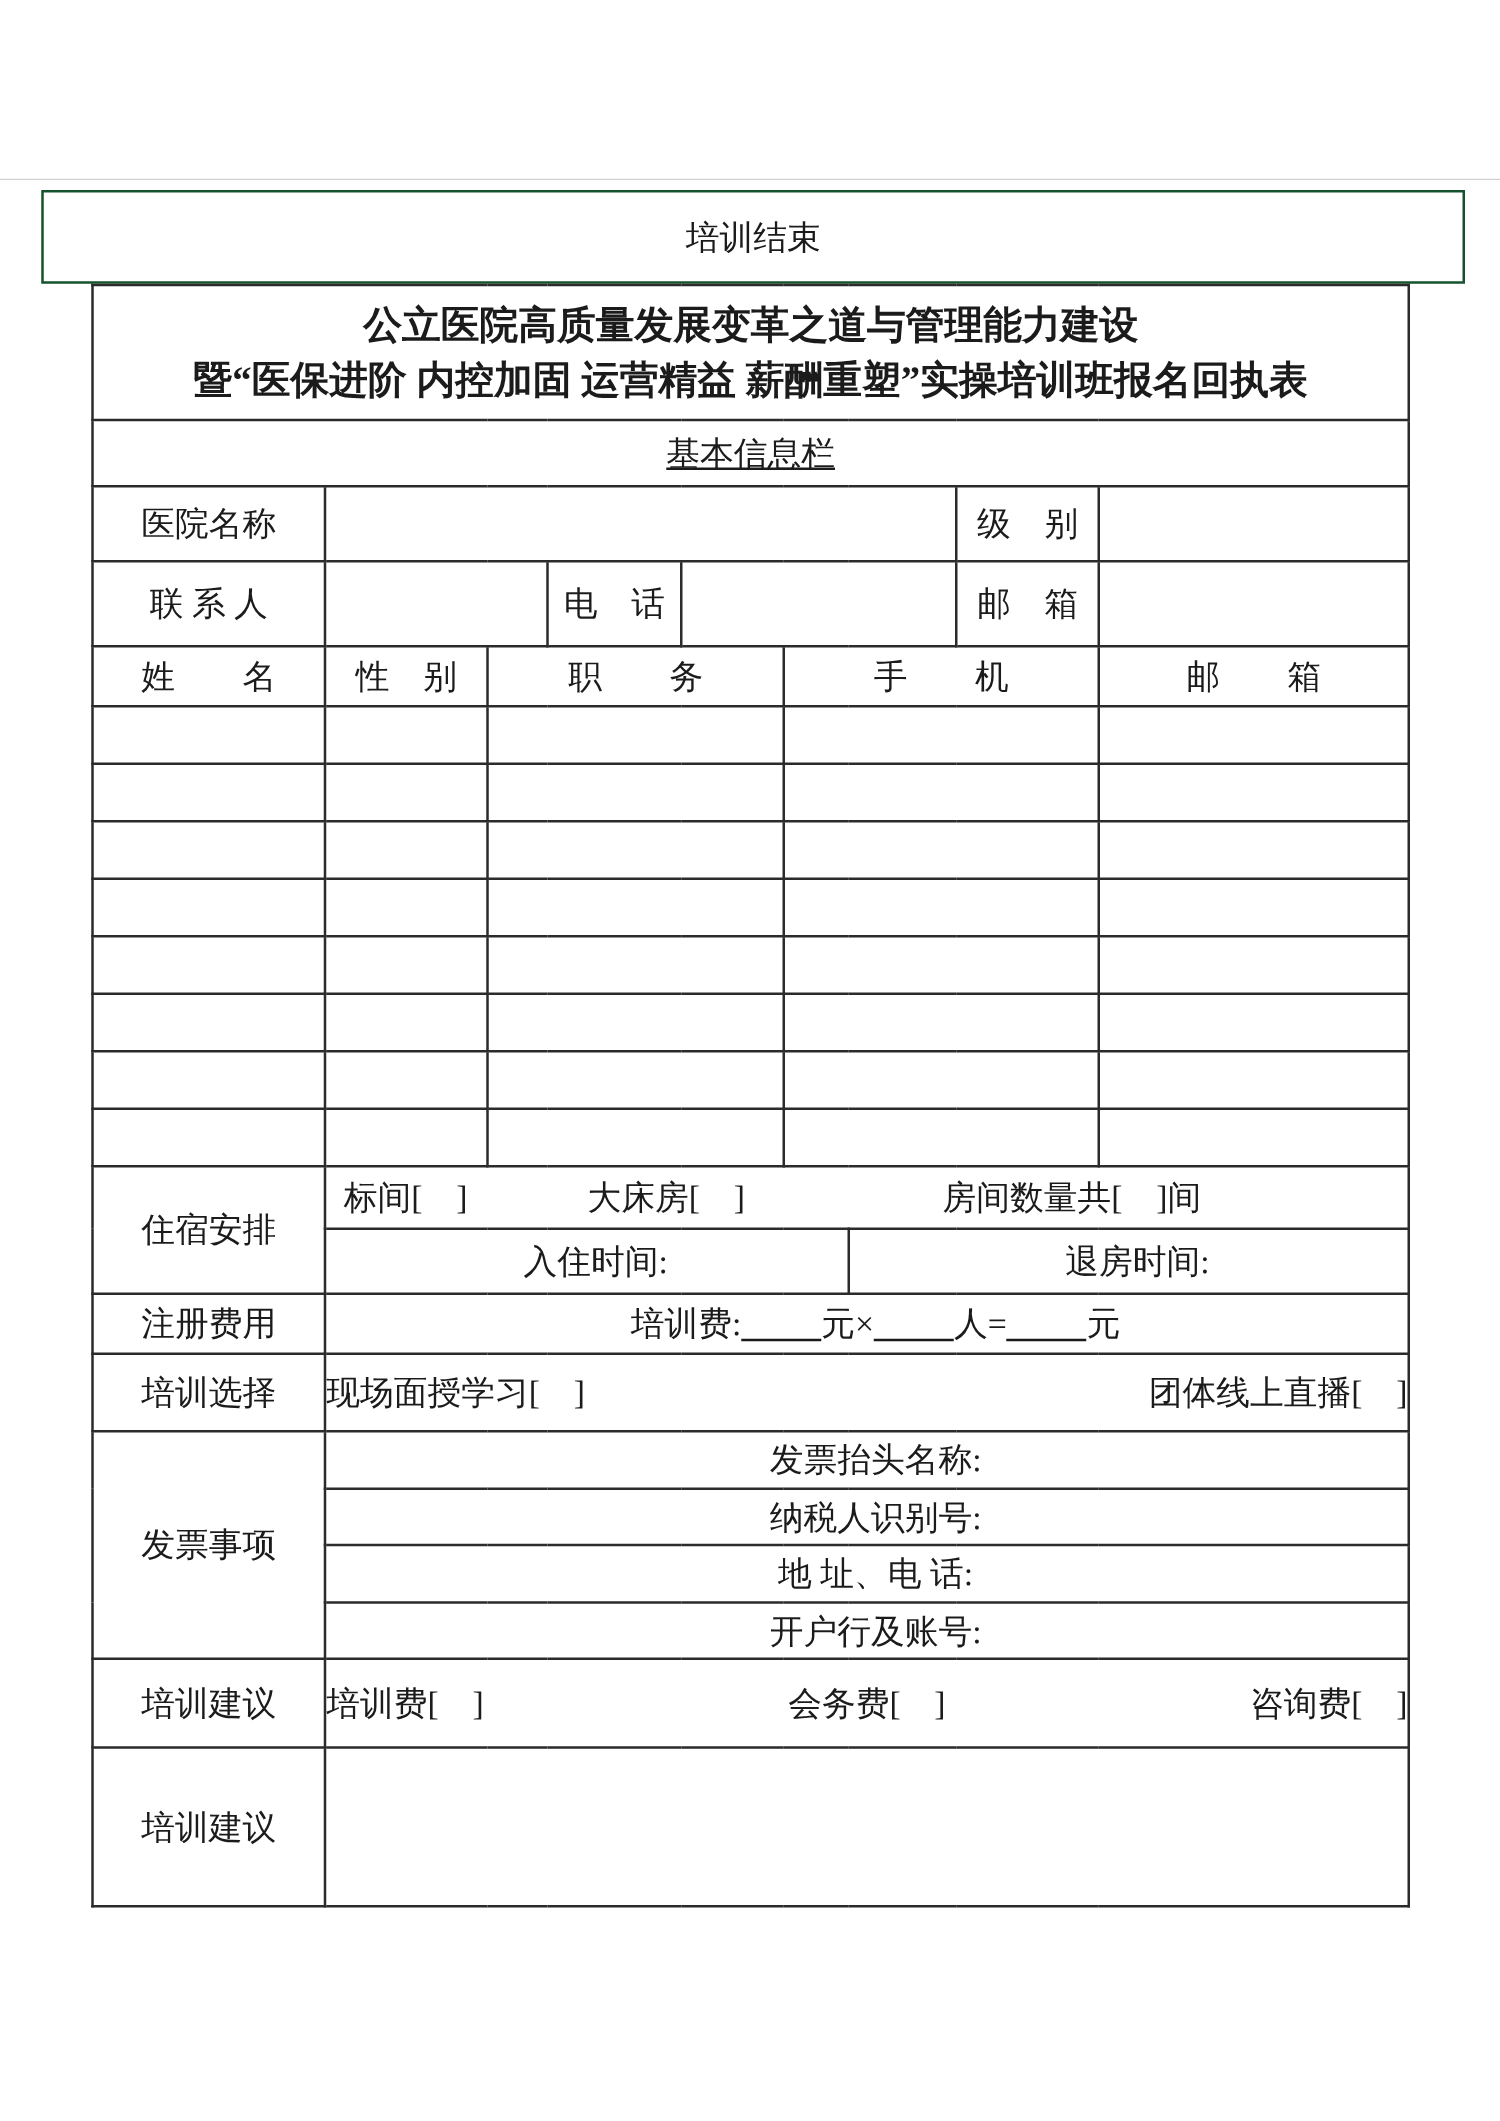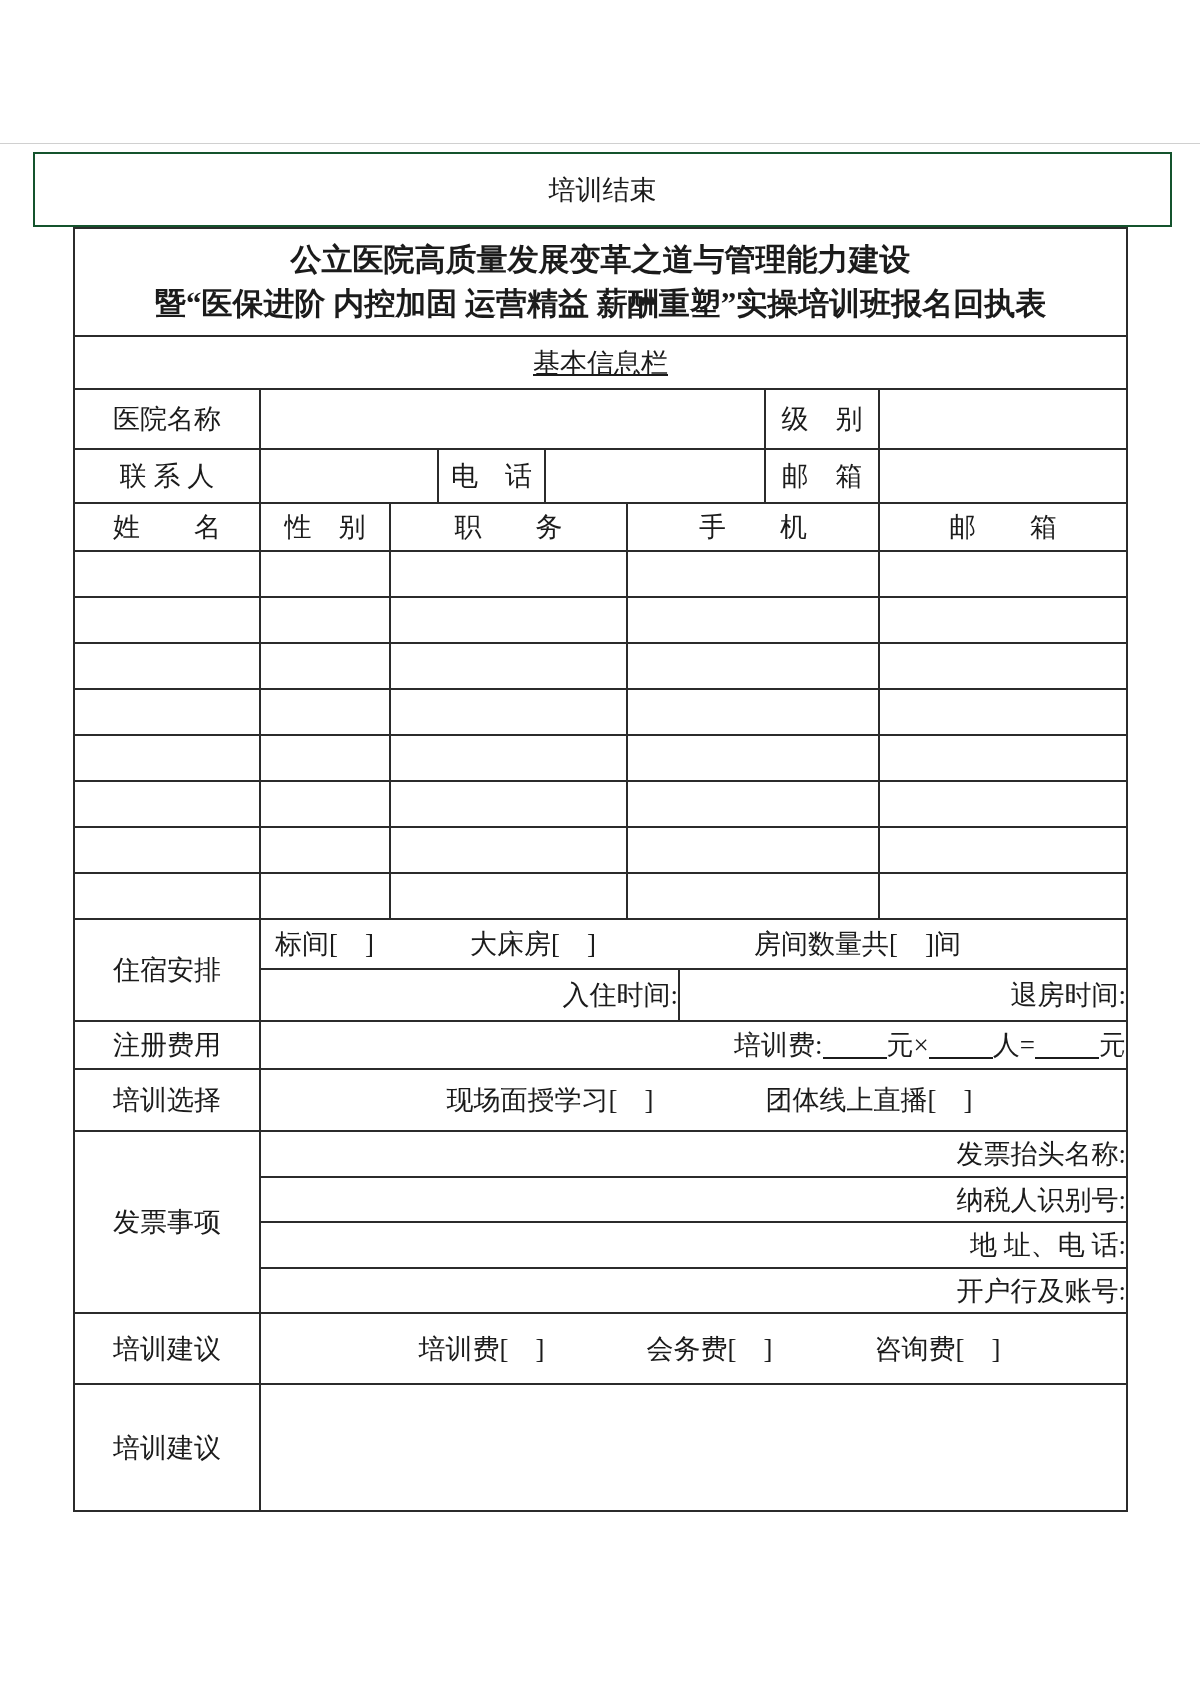--- a/index.html
+++ b/index.html
@@ -27,34 +27,34 @@
     border-collapse: collapse; table-layout: fixed;
   }
   table.form td {
     border: 2px solid #2b2b2b;
     padding: 0;
     font-size: 27px;
     vertical-align: middle;
     overflow: hidden;
     box-sizing: border-box;
   }
-  .l { text-align: right; padding-left: 14px !important; border-radius: 25px; }
+  .l { text-align: center; padding-left: 14px !important; border-radius: 25px; }
   .title-cell { text-align: center; font-weight: bold; }
   .title-line { font-size: 31px; line-height: 44px; }
   .section-cell { text-align: center; font-size: 28px; text-decoration: underline; }
   .label-cell { text-align: center; }
   .fee-blank {
     display: inline-block; width: 64px; height: 26px;
     border-bottom: 2px solid #1b1b1b;
     vertical-align: -5px;
   }
   .opts-left { display: flex; align-items: flex-start; padding-left: 14px; gap: 40px; }
   .opts-left .opt-a { margin-right: 56px; }
   .opts-left .opt-b { margin-right: 118px; }
-  .opts-center { display: flex; align-items: center; justify-content: center; margin-left: 32px; }
+  .opts-center { display: flex; align-items: center; justify-content: space-between; }
   .opts-center.choice { gap: 112px; }
   .opts-center.items { gap: 102px; }
   .pre { white-space: pre; }
 </style>
 </head>
 <body>
 
 <div class="grey-rule"></div>
 
 <div class="banner">
@@ -86,21 +86,21 @@
     <td colspan="9" class="section-cell">基本信息栏</td>
   </tr>
 
   <tr style="height:60px">
     <td class="label-cell">医院名称</td>
     <td colspan="6"></td>
     <td class="label-cell pre">级　别</td>
     <td></td>
   </tr>
 
-  <tr style="height:54px">
+  <tr style="height:68px">
     <td class="label-cell pre">联 系 人</td>
     <td colspan="2"></td>
     <td class="label-cell pre">电　话</td>
     <td colspan="3"></td>
     <td class="label-cell pre">邮　箱</td>
     <td></td>
   </tr>
 
   <tr style="height:48px">
     <td class="label-cell pre">姓　　名</td>

